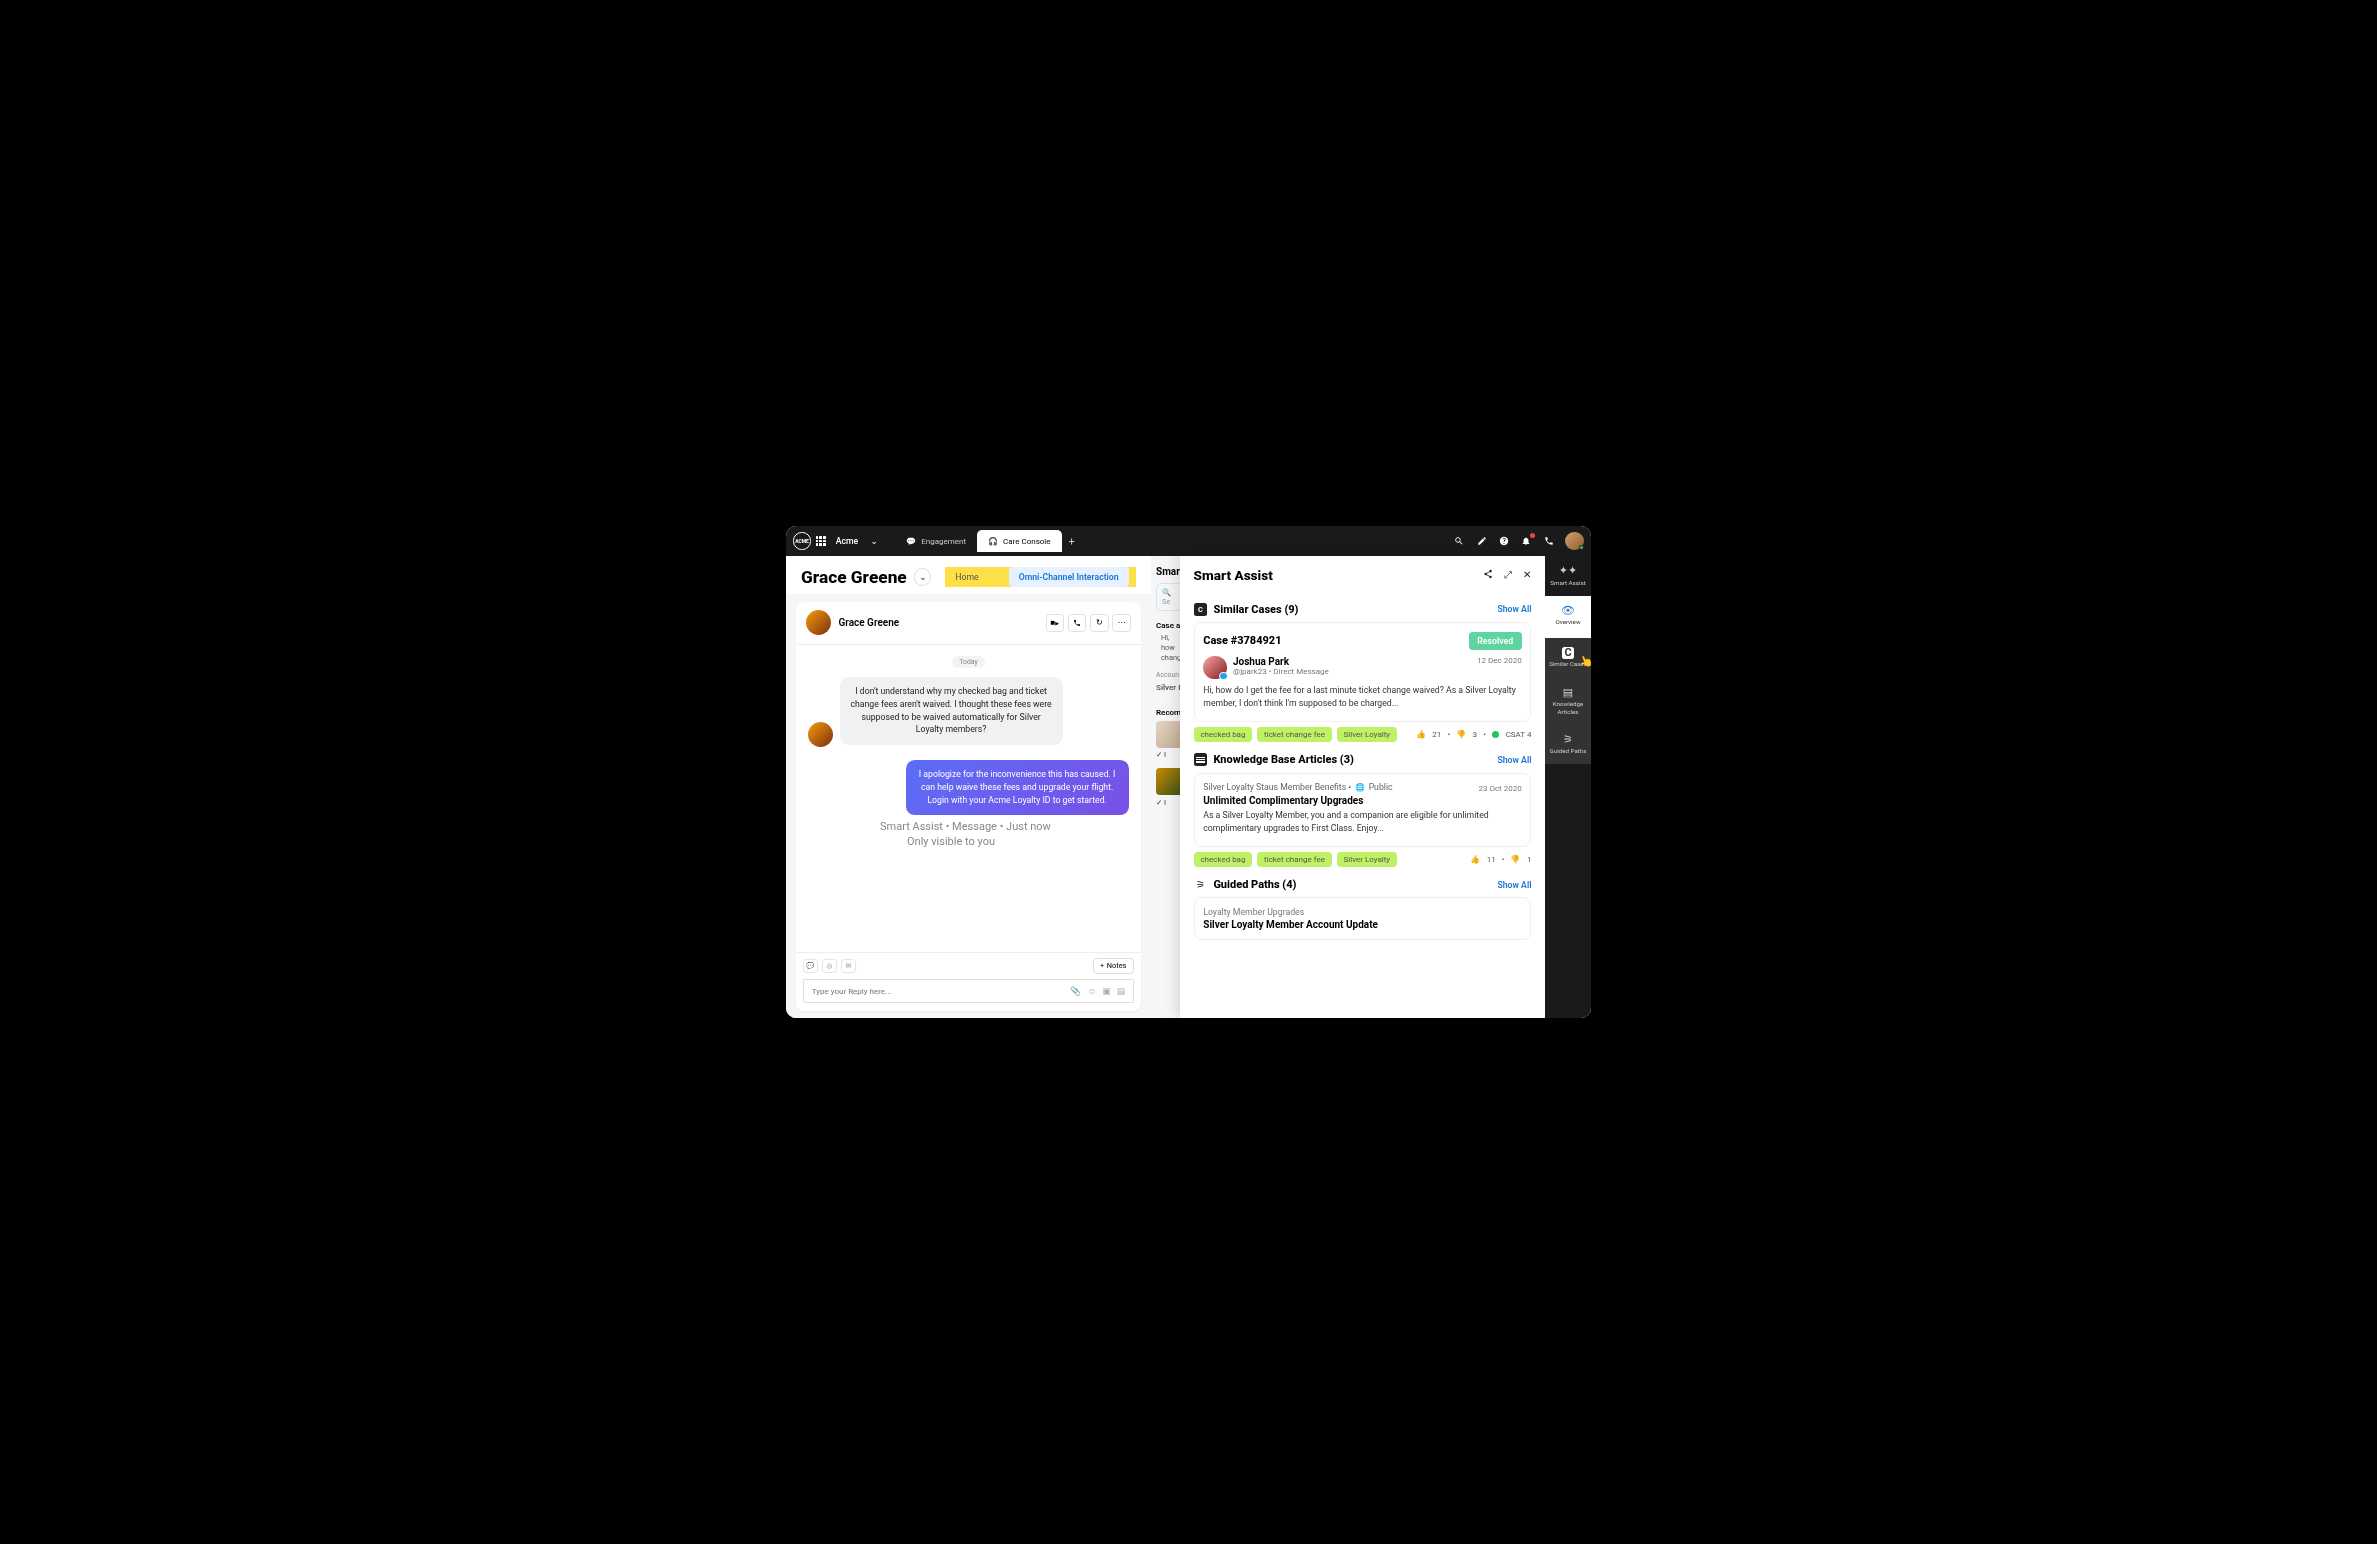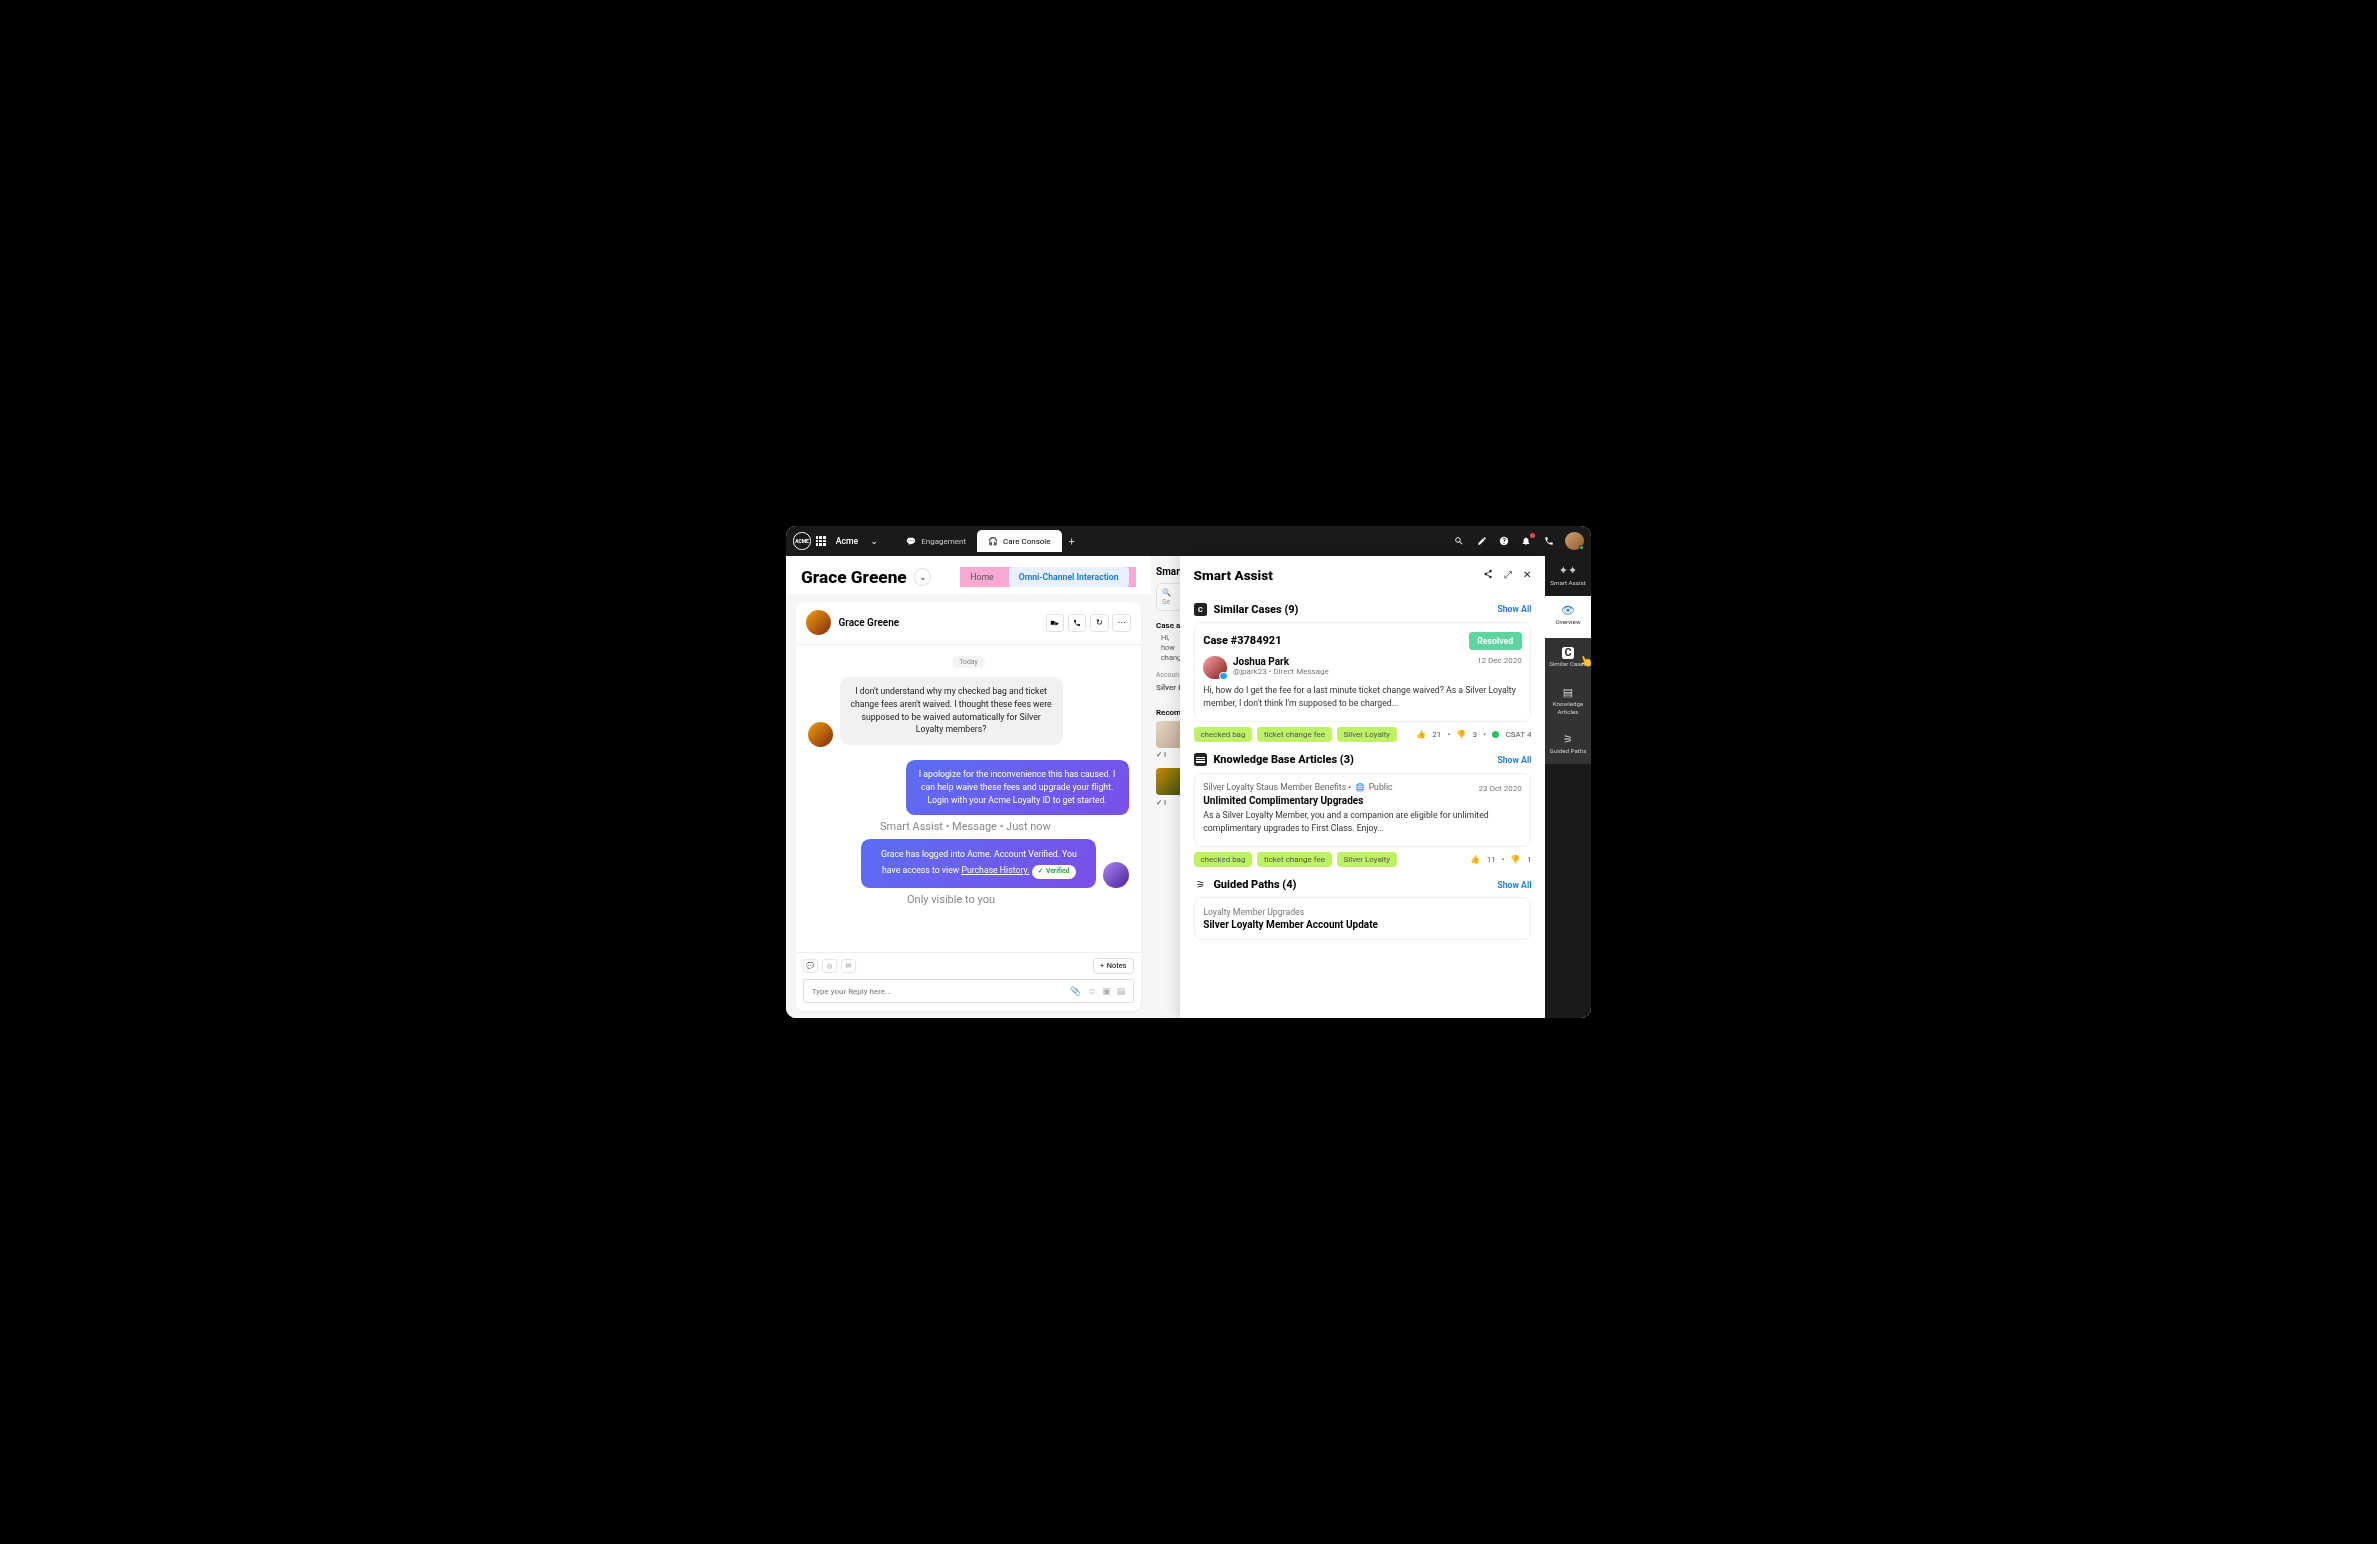--- a/index.html
+++ b/index.html
@@ -17,21 +17,21 @@
 .topbar-right { margin-left: auto; display: flex; align-items: center; gap: 10px; }
 .topbar-right .ico { color: #fff; cursor: pointer; width: 12.4px; height: 12.4px; display:flex; align-items:center; justify-content:center; font-size:10px; }
 .avatar { width: 18.6px; height: 18.6px; border-radius: 50%; background: linear-gradient(135deg,#d4a373,#8b5a2b); position: relative; }
 .avatar.small { width: 25px; height: 25px; }
 .status-dot { position: absolute; bottom: 0; right: 0; width: 5px; height: 5px; background: #22c55e; border-radius: 50%; border: 1.2px solid #1a1a1a; }
 .main { flex: 1; display: flex; min-height: 0; }
 .left { flex: 0 0 365px; display: flex; flex-direction: column; background: #f5f6f8; }
 .page-head { padding: 11px 15px 7.4px; display: flex; align-items: center; justify-content: space-between; background:#fff; }
 .page-head h1 { font-size: 17.3px; font-weight: 800; display:flex; align-items:center; gap:7.4px; }
 .chev-pill { width:17.3px; height:17.3px; border:0.6px solid #ddd; border-radius:50%; display:flex; align-items:center; justify-content:center; font-size:8.7px; color:#777; }
-.subtabs { display: flex; gap: 5px; background:#f9a8d4; padding-right:7.4px;justify-content:space-between;}
+.subtabs { display: flex; gap: 20px; background:#fde047; padding-right:7.4px;justify-content:space-between;}
 .subtab { padding: 5px 10px; font-size: 8.7px; color: #555; border-radius: 3.7px; }
 .subtab.active { background: #e6f0ff; color: #1976d2; font-weight: 600; }
 .chat-card { margin: 7.4px 10px; background: #fff; border-radius: 7.4px; flex: 1; display: flex; flex-direction: column; min-height: 0; box-shadow: 0 0.6px 1.9px rgba(0,0,0,0.05); overflow: hidden; }
 .chat-head { padding: 8.7px 10px; display: flex; align-items: center; gap: 7.4px; border-bottom: 0.6px solid #eee; }
 .chat-head .name { font-size: 10px; font-weight: 600; }
 .chat-actions { margin-left: auto; display: flex; gap: 3.7px; }
 .icon-btn { width: 18.6px; height: 18.6px; border: 0.6px solid #e0e0e0; border-radius: 3.7px; display: flex; align-items: center; justify-content: center; font-size: 8px; background: #fff; cursor: pointer; }
 .chat-body { flex: 1; overflow-y: auto; padding: 7.4px 12.4px; }
 .date-chip { text-align: center; margin: 3.7px auto 8.7px; font-size: 6.8px; color: #888; background: #f1f3f5; border-radius: 7.4px; padding: 1.9px 7.4px; width: fit-content; }
 .msg-row { display: flex; gap: 6.2px; margin-bottom: 8.7px; align-items: flex-end; }
@@ -210,27 +210,20 @@
           </div>
           <div class="msg-row" style="margin-top:-31px;">
             <div class="cust-avatar"></div>
           </div>
 
           <div class="msg-row agent" style="margin-top:12.4px;">
             <div class="bubble agent" style="margin-left:37px;">I apologize for the inconvenience this has caused. I can help waive these fees and upgrade your flight. Login with your Acme Loyalty ID to get started.</div>
           </div>
           <div class="meta-line" style="margin-right:6.2px;">Smart Assist • Message • Just now</div>
 
-          <div class="msg-row agent">
-            <div class="bubble agent" style="margin-left:25px; max-width:235px;">
-              <span>Grace has logged into Acme. Account Verified. You have access to view </span><span class="underline">Purchase History.</span>
-              <div class="verified-badge">✓ <span>Verified</span></div>
-            </div>
-            <div class="agent-avatar"></div>
-          </div>
           <div class="meta-line" style="margin-right:35px;">Only visible to you</div>
         </div>
 
         <div class="chat-foot">
           <div class="foot-row1">
             <div class="foot-icons">
               <div class="mini">💬</div>
               <div class="mini">◎</div>
               <div class="mini">✉</div>
             </div>

